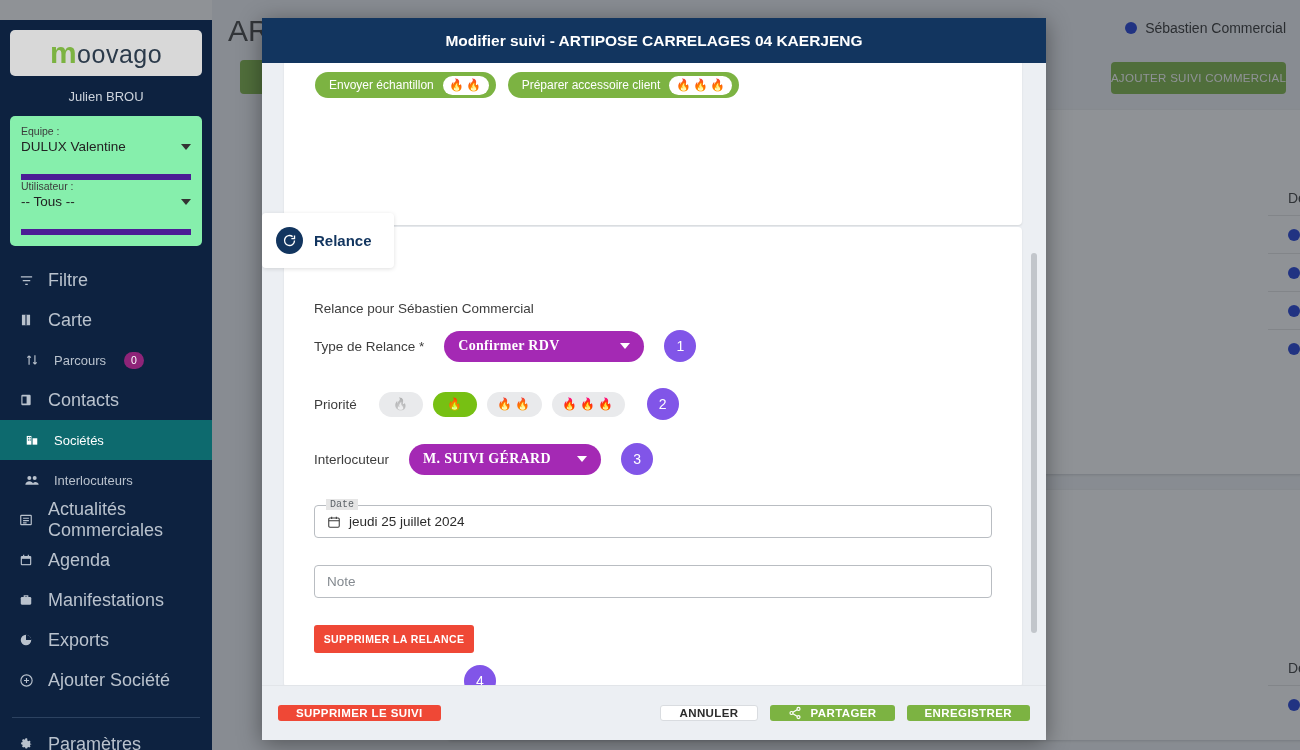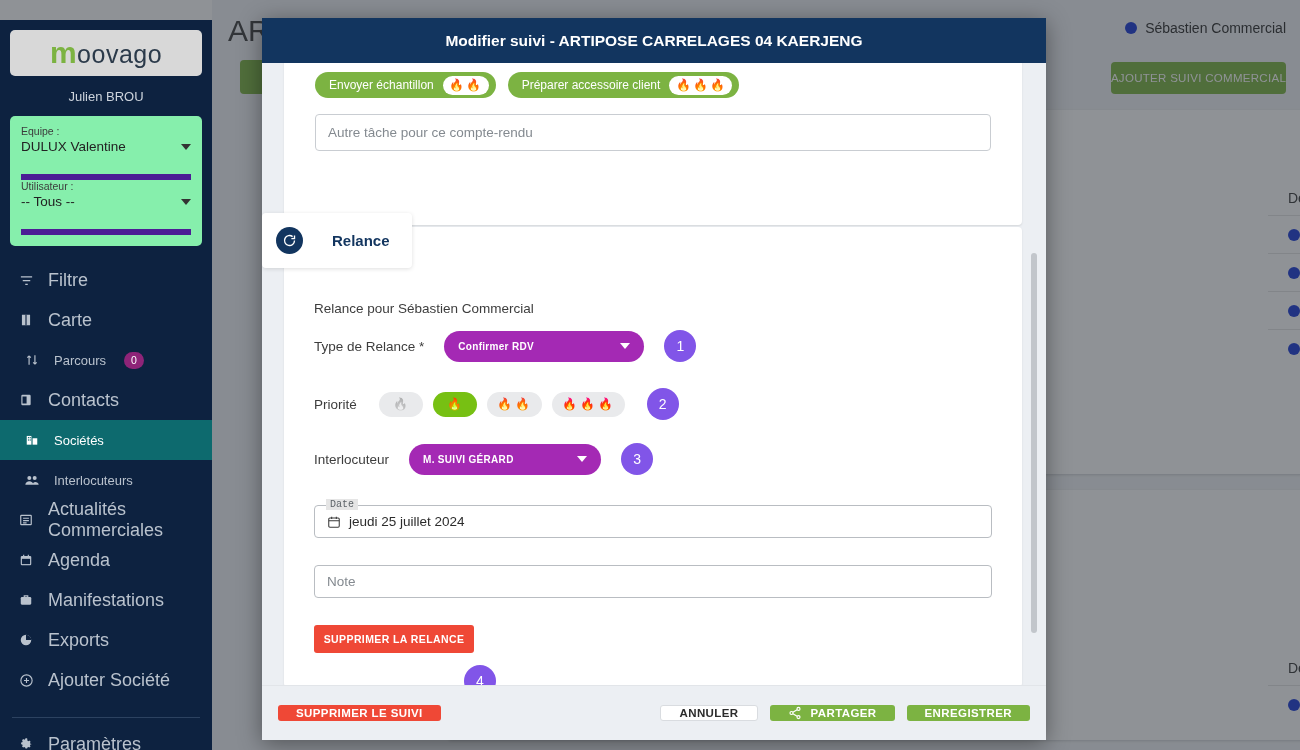--- a/index.html
+++ b/index.html
@@ -176,21 +176,21 @@
     font-size: 13.5px; color: #848a90;
   }
 
   #card-relance {
     position: absolute; left: 22px; top: 164px; width: 738px; height: 460px;
   }
   .sec-tab {
     position: absolute; left: -22px; top: -14px;
     background: #fff; border-radius: 4px;
     padding: 14px 22px 14px 14px;
-    display: flex; align-items: center; gap: 29px;
+    display: flex; align-items: center; gap: 11px;
     box-shadow: 0 1px 4px rgba(0,0,0,.13);
   }
   .sec-ico {
     width: 27px; height: 27px; border-radius: 50%; background: #12355f;
     display: flex; align-items: center; justify-content: center;
     color: #fff; flex: 0 0 27px;
   }
   .sec-label { font-size: 15px; color: #12355f; font-weight: 700; white-space: nowrap; }
 
   .relance-for {
@@ -199,22 +199,22 @@
   }
   .frow {
     position: absolute; left: 30px; display: flex; align-items: center;
   }
   .frow-label { font-size: 13.5px; color: #3d3d3d; }
   .pill-select {
     background: linear-gradient(180deg,#a22bb5 0%, #a42ab3 100%);
     background: #a429b4;
     border-radius: 18px; height: 31px; color: #fff;
     display: flex; align-items: center; justify-content: space-between;
-    padding: 0 14px; font-size: 10px; font-weight: 700;
-    letter-spacing: .3px; white-space: nowrap;
+    padding: 0 14px; font-size: 14px; font-weight: 700;
+    letter-spacing: .3px; white-space: nowrap; font-family: Liberation Serif, serif;
   }
   .pill-select .caret {
     width: 0; height: 0; margin-left: 14px;
     border-left: 5px solid transparent; border-right: 5px solid transparent;
     border-top: 6px solid #fff;
   }
   .prio-group { display: flex; gap: 10px; align-items: center; }
   .prio {
     background: #e9eaec; border-radius: 14px; height: 25px; min-width: 44px;
     display: flex; align-items: center; justify-content: center; gap: 3px;
@@ -476,21 +476,20 @@
           </div>
           <div class="chip">
             <span>Préparer accessoire client</span>
             <span class="chip-fires">
               <span class="flame">🔥</span>
               <span class="flame">🔥</span>
               <span class="flame">🔥</span>
             </span>
           </div>
         </div>
-        <div class="txt-input">Autre tâche pour ce compte-rendu</div>
       </div>
 
       <div class="card" id="card-relance">
         <div class="sec-tab">
           <span class="sec-ico">
             <svg width="15" height="15" viewBox="0 0 24 24" fill="none" stroke="#fff" stroke-width="2.2">
                 <path d="M20 12a8 8 0 11-3-6.2"></path>
                 <path d="M20 4v5h-5"></path>
               </svg>
           </span>

